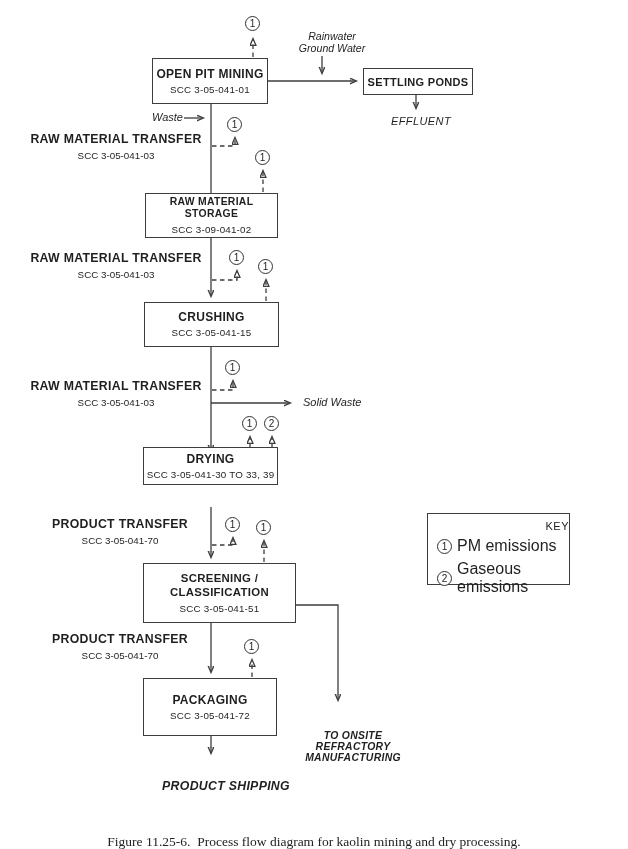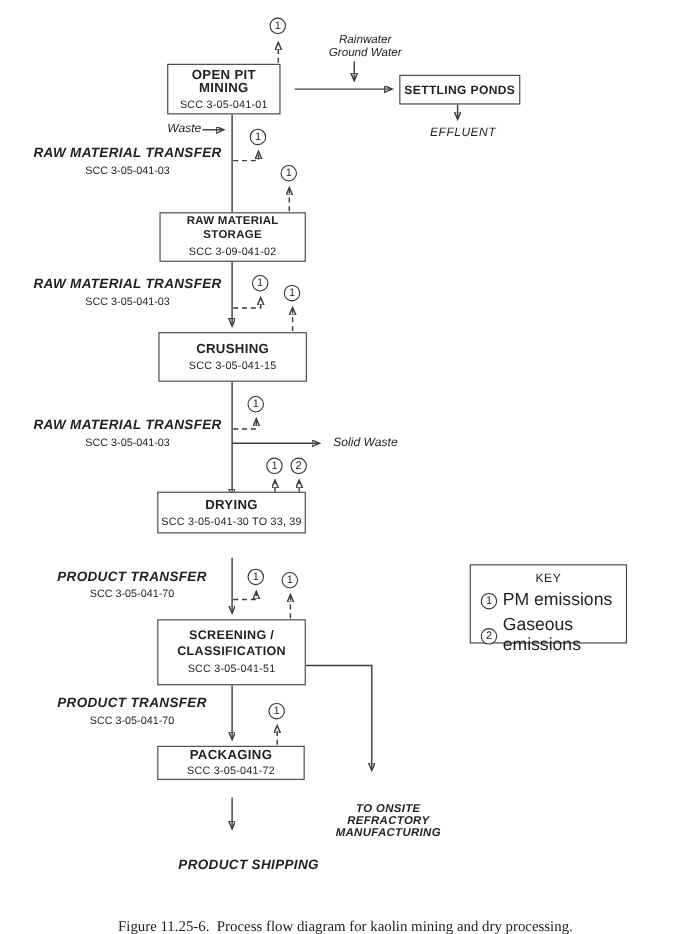--- a/index.html
+++ b/index.html
@@ -9,33 +9,33 @@
   svg.wires path{fill:none;stroke:#3d3d3d;stroke-width:1.3;}
   svg.wires path.dash{stroke-dasharray:4.5,3.5;}
 
   .pbox{position:absolute;border:1.4px solid #3d3d3d;background:#fff;
         display:flex;flex-direction:column;align-items:center;justify-content:center;
         gap:5px;text-align:center;box-sizing:border-box;}
   .ptitle{font-size:12px;font-weight:bold;letter-spacing:.3px;line-height:12px;}
   .pscc{font-size:9.8px;letter-spacing:.2px;line-height:10px;}
 
   .sidelabel{position:absolute;text-align:center;}
-  .sidelabel .stitle{font-size:12.3px;font-weight:bold;letter-spacing:.3px;line-height:13px;font-style:italic;}
+  .sidelabel .stitle{font-size:12.3px;font-weight:bold;letter-spacing:.3px;line-height:13px;}
   .sidelabel .sscc{font-size:9.8px;margin-top:5px;line-height:10px;}
 
   .stream{position:absolute;font-size:11px;line-height:11.5px;font-style:italic;}
   .stream.bold{font-weight:bold;letter-spacing:.3px;margin-top:20px;}
   .stream.center{text-align:center;}
 
   .emark{position:absolute;width:15px;height:15px;border:1.2px solid #333;border-radius:50%;
          background:#fff;font-size:10px;line-height:14px;text-align:center;box-sizing:border-box;}
 
   .keybox{position:absolute;left:427px;top:513px;width:143px;height:72px;
           border:1.4px solid #3d3d3d;box-sizing:border-box;background:#fff;}
-  .keytitle{text-align:center;font-size:11px;margin-top:6px;letter-spacing:.5px;}
+  .keytitle{text-align:right;font-size:11px;margin-top:6px;letter-spacing:.5px;}
   .keyrow{display:flex;align-items:center;gap:5px;padding-left:9px;margin-top:5px;}
   .keyrow .emark{position:static;flex:0 0 auto;}
   .keylabel{font-size:16px;}
 
   .caption{position:absolute;left:0;top:801px;width:628px;text-align:center;
            font-family:"Liberation Serif",serif;font-size:13.5px;line-height:16.5px;
            color:#222;white-space:pre-wrap;}
 </style>
 </head>
 <body>
@@ -69,21 +69,21 @@
     <path class="dash" d="M212,280 H237 V271" marker-end="url(#arw)"></path>
     <path class="dash" d="M266,301 V280" marker-end="url(#arw)"></path>
     <path class="dash" d="M212,390 H233 V381" marker-end="url(#arw)"></path>
     <path class="dash" d="M250,456 V437" marker-end="url(#arw)"></path>
     <path class="dash" d="M272,456 V437" marker-end="url(#arw)"></path>
     <path class="dash" d="M212,545 H233 V538" marker-end="url(#arw)"></path>
     <path class="dash" d="M264,562 V541" marker-end="url(#arw)"></path>
     <path class="dash" d="M252,677 V660" marker-end="url(#arw)"></path>
   </svg>
 
-  <div class="pbox" style="left:152px;top:58px;width:103px;height:46px">
+  <div class="pbox" style="left:152px;top:58px;width:116px;height:46px">
     <div class="ptitle">OPEN PIT MINING</div>
     <div class="pscc">SCC 3-05-041-01</div>
   </div>
 
   <div class="pbox" style="left:363px;top:68px;width:110px;height:27px">
     <div class="ptitle" style="font-size:11px">SETTLING PONDS</div>
   </div>
 
   <div class="pbox" style="left:145px;top:193px;width:133px;height:45px">
     <div class="ptitle" style="font-size:10.4px">RAW MATERIAL STORAGE</div>
@@ -93,27 +93,27 @@
   <div class="pbox" style="left:144px;top:302px;width:135px;height:45px">
     <div class="ptitle">CRUSHING</div>
     <div class="pscc">SCC 3-05-041-15</div>
   </div>
 
   <div class="pbox" style="left:143px;top:447px;width:135px;height:38px">
     <div class="ptitle">DRYING</div>
     <div class="pscc">SCC 3-05-041-30 TO 33, 39</div>
   </div>
 
-  <div class="pbox" style="left:143px;top:563px;width:135px;height:60px;gap:2px">
+  <div class="pbox" style="left:143px;top:563px;width:153px;height:60px;gap:2px">
     <div class="ptitle" style="font-size:11.4px">SCREENING /</div>
     <div class="ptitle" style="font-size:11.4px">CLASSIFICATION</div>
     <div class="pscc" style="margin-top:4px">SCC 3-05-041-51</div>
   </div>
 
-  <div class="pbox" style="left:143px;top:678px;width:134px;height:31px">
+  <div class="pbox" style="left:143px;top:678px;width:134px;height:58px">
     <div class="ptitle">PACKAGING</div>
     <div class="pscc">SCC 3-05-041-72</div>
   </div>
 
   <div class="sidelabel" style="left:28px;top:133px;width:176px">
     <div class="stitle">RAW MATERIAL TRANSFER</div>
     <div class="sscc">SCC 3-05-041-03</div>
   </div>
   <div class="sidelabel" style="left:28px;top:252px;width:176px">
     <div class="stitle">RAW MATERIAL TRANSFER</div>

